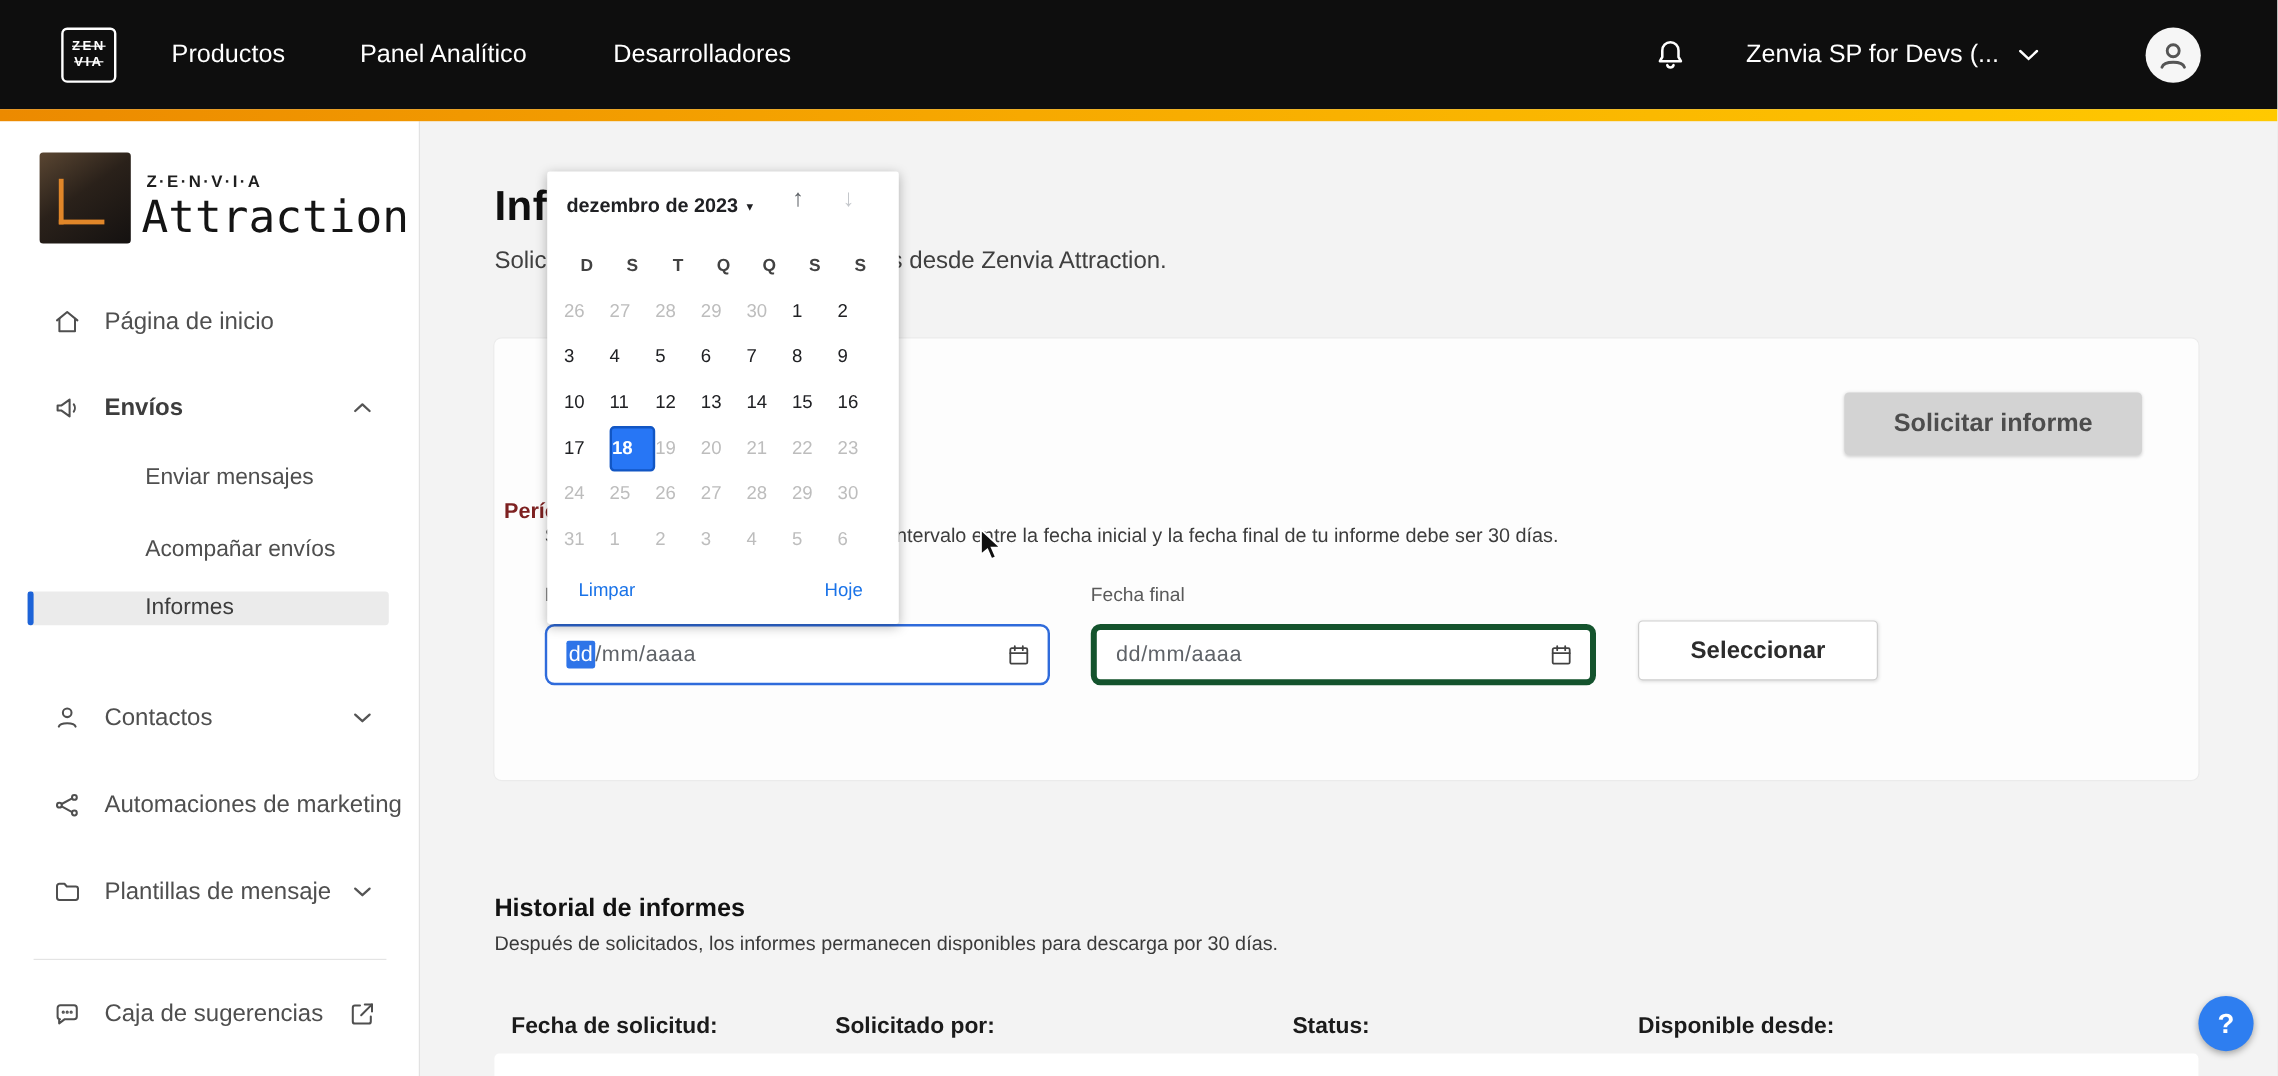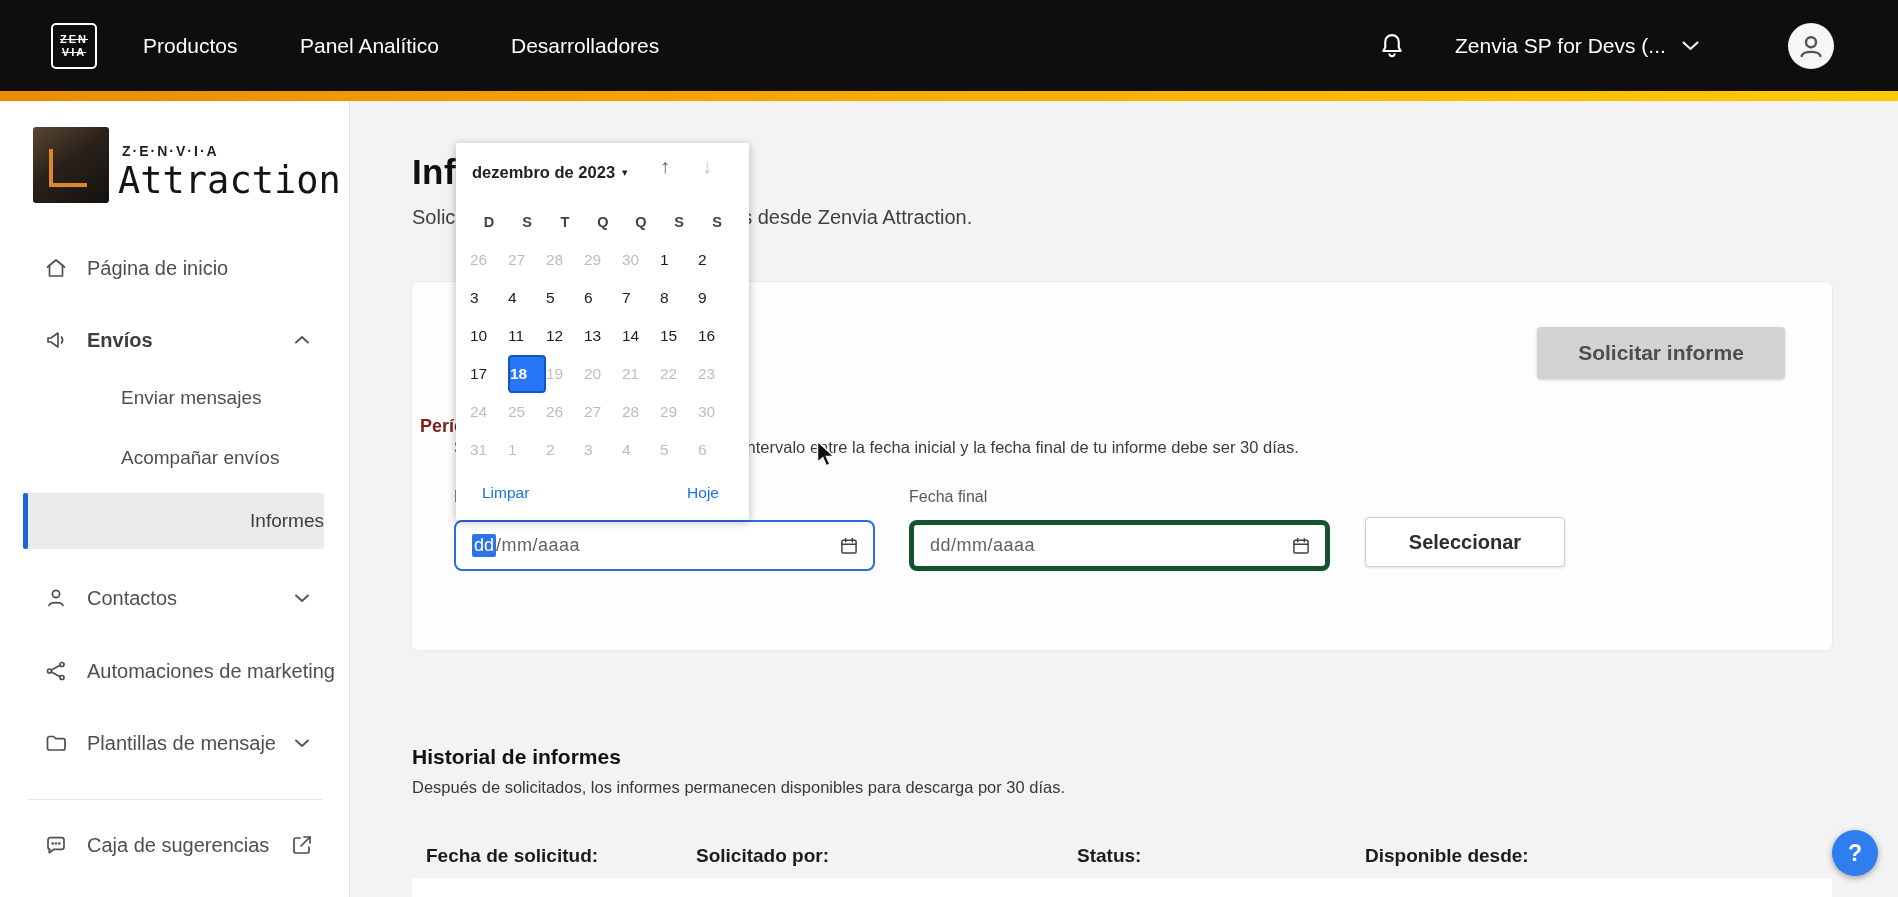--- a/index.html
+++ b/index.html
@@ -39,22 +39,22 @@
   .side-item { position:absolute; left:0; width:350px; height:48px; display:flex; align-items:center; padding-left:44px; gap:19px;
                color:#4f4f4f; font-size:20px; cursor:pointer; }
   .side-item .s-icon { width:24px; height:24px; flex:0 0 24px; }
   .s-trail { position:absolute; left:290px; top:50%; transform:translateY(-50%); width:24px; height:24px; }
   .side-sub { position:absolute; left:0; width:350px; height:40px; display:flex; align-items:center; padding-left:121px;
               color:#4f4f4f; font-size:19px; cursor:pointer; }
   #si-home { top:143px; }
   #si-envios { top:215px; font-weight:700; color:#3d3d3d; }
   #si-enviar { top:277px; }
   #si-acompanar { top:337px; }
-  #si-informes { top:392px; left:23px; width:301px; height:56px; background:#ebebeb; border-radius:3px; padding-left:98px;
-                 display:flex; align-items:center; font-size:19px; color:#3d3d3d; cursor:pointer; position:absolute;justify-content:flex-end; }
+  #si-informes { top:392px; left:23px; width:301px; height:28px; background:#ebebeb; border-radius:3px; padding-left:98px;
+                 display:flex; align-items:center; font-size:19px; color:#3d3d3d; cursor:pointer; position:absolute; }
   #si-informes::before { content:''; position:absolute; left:0; top:0; bottom:0; width:5px; background:#1d63d8; border-radius:2px; }
   #si-contactos { top:473px; }
   #si-automaciones { top:546px; }
   #si-plantillas { top:618px; }
   #side-divider { position:absolute; left:28px; top:698px; width:294px; height:1px; background:#e4e4e4; }
   #si-sugerencias { top:720px; }
 
   
   #page-title { position:absolute; left:412px; top:152px; font-size:35px; font-weight:700; color:#0f0f0f; letter-spacing:.4px; z-index:2; }
   #page-subtitle { position:absolute; left:412px; top:206px; font-size:20px; color:#3f3f3f; z-index:2; }

